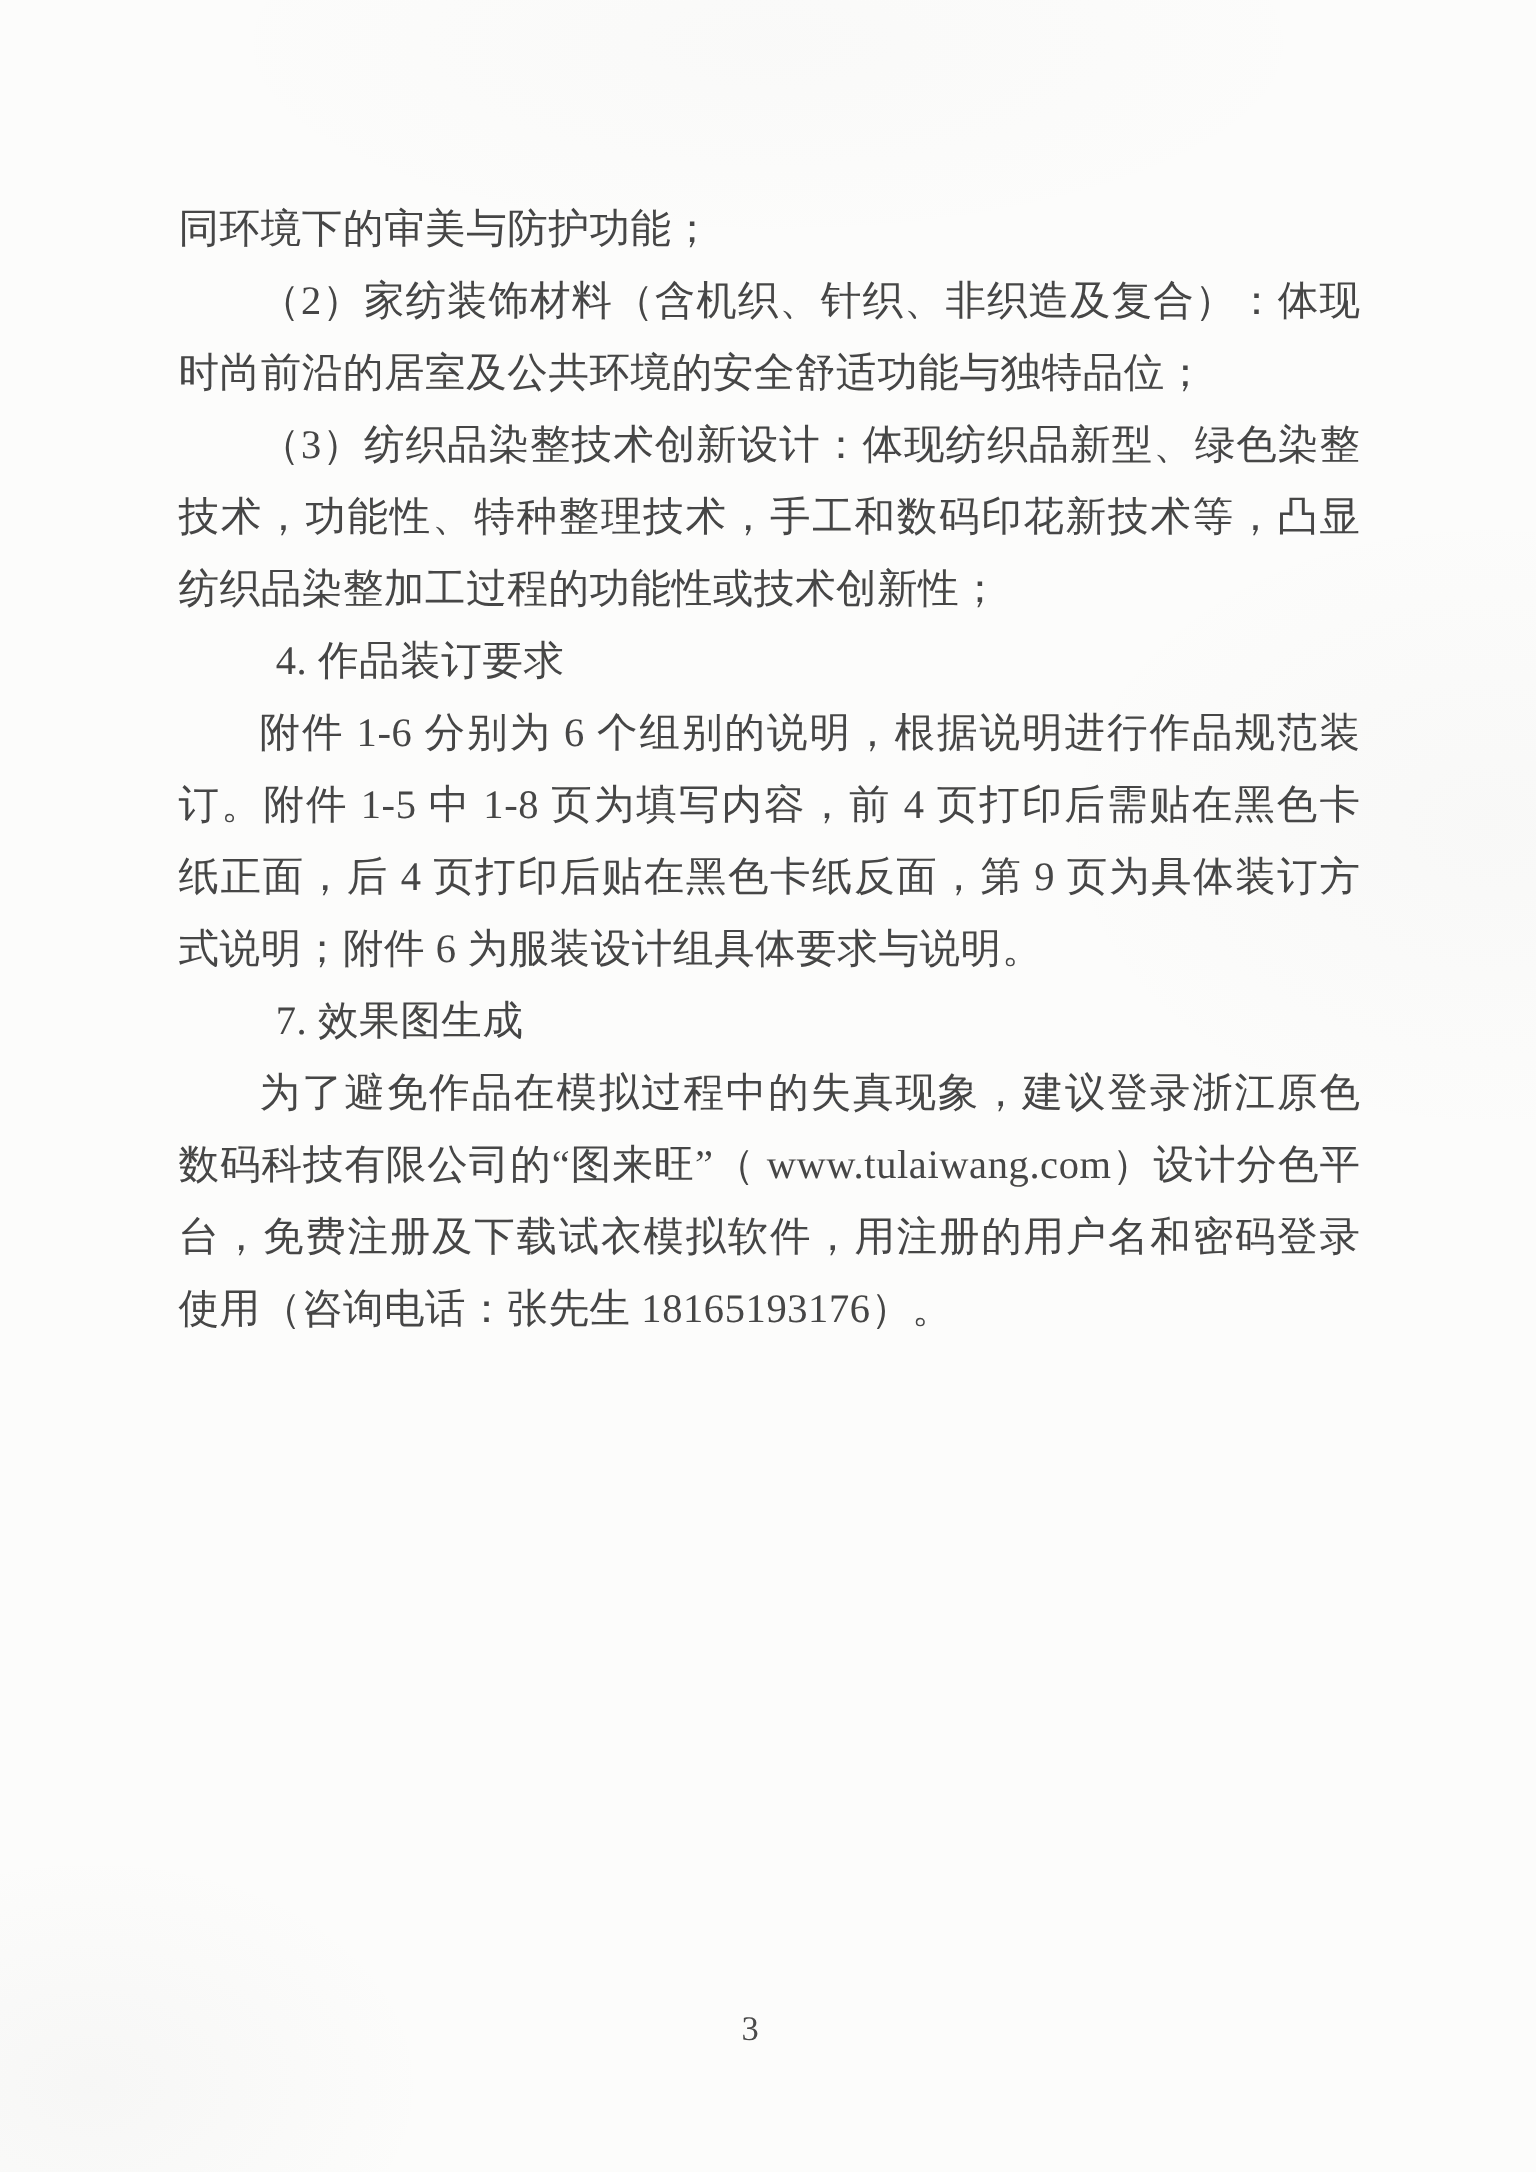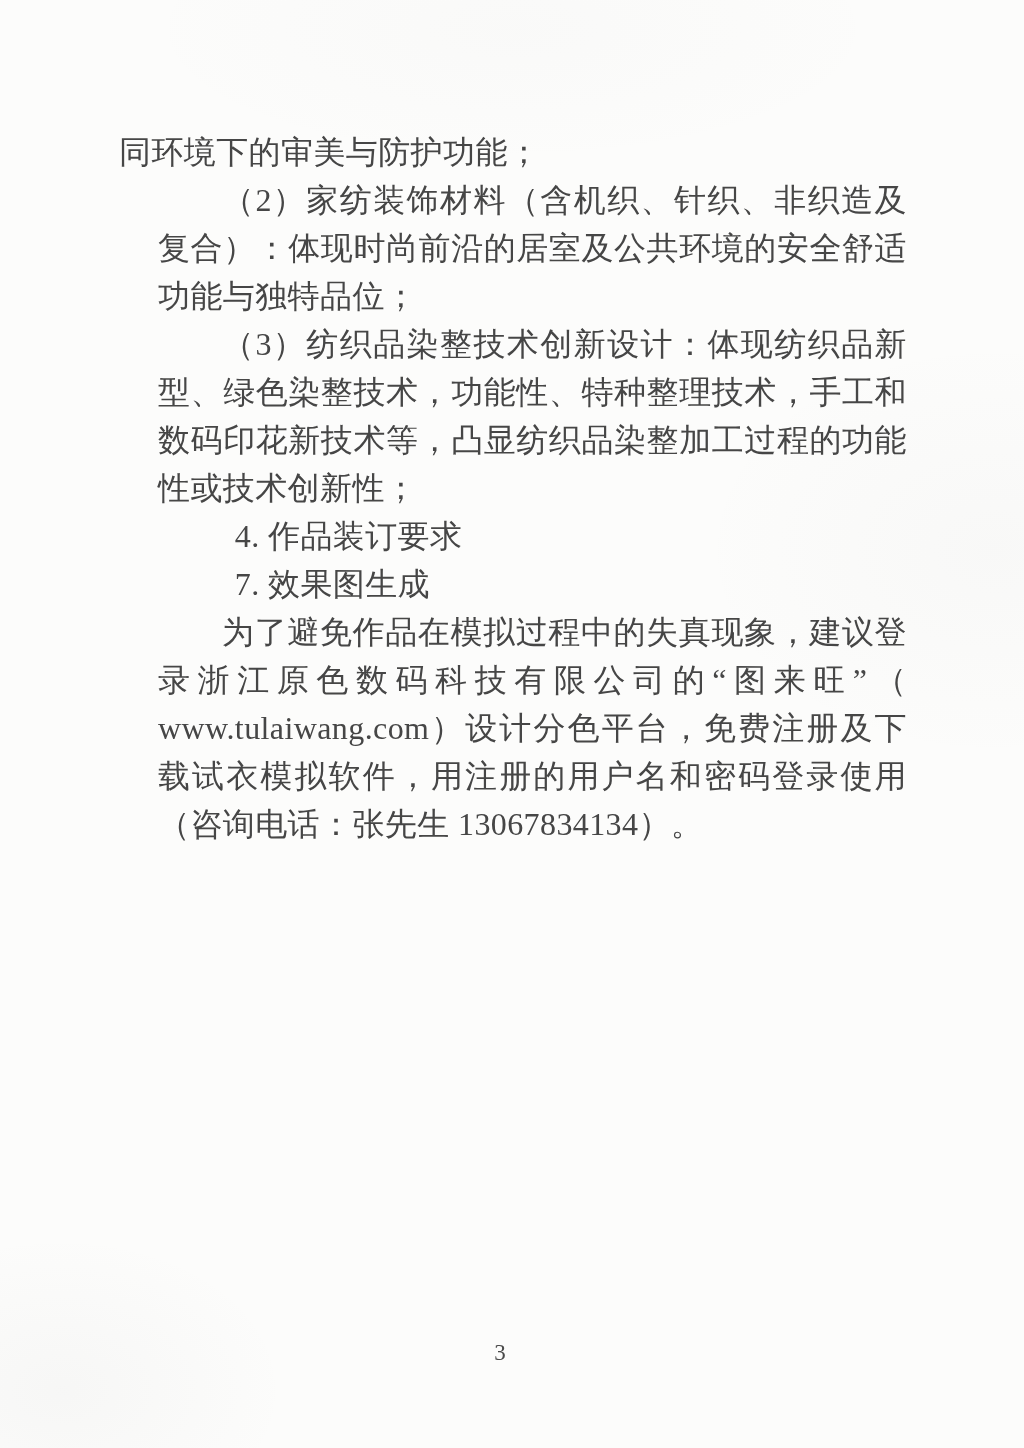--- a/index.html
+++ b/index.html
@@ -22,48 +22,49 @@
       radial-gradient(ellipse 420px 300px at 97% 38%, rgba(130,130,130,0.03), transparent 70%),
       radial-gradient(ellipse 500px 180px at 50% 2%, rgba(140,140,140,0.025), transparent 75%),
       #fcfcfb;
   }
   .body-text {
     position: absolute;
     left: 119px;
     top: 128px;
     width: 788px;
     color: #464646;
-    font-size: 32px;
+    font-size: 27px;
     line-height: 48px;
     letter-spacing: 0.4px;
     text-align: justify;
     text-justify: inter-ideograph;
   }
   .body-text p {
     margin: 0;
     padding: 0;
   }
-  p.indent { text-indent: 2em; margin-left: 39px; }
+  p.indent { text-indent: 2em; }
   p.heading { text-indent: 2.4em; }
   .page-number {
     position: absolute;
     top: 1340px;
     left: 0;
     width: 1000px;
     text-align: center;
     font-size: 23px;
     color: #4a4a4a;
   }
 </style>
 </head>
 <body>
 
 <div class="page">
   <div class="body-text">
     <p>同环境下的审美与防护功能；</p>
     <p class="indent">（2）家纺装饰材料（含机织、针织、非织造及复合）：体现时尚前沿的居室及公共环境的安全舒适功能与独特品位；</p>
     <p class="indent">（3）纺织品染整技术创新设计：体现纺织品新型、绿色染整技术，功能性、特种整理技术，手工和数码印花新技术等，凸显纺织品染整加工过程的功能性或技术创新性；</p>
     <p class="indent heading">4. 作品装订要求</p>
+    <p class="indent">附件 1-6 分别为 6 个组别的说明，根据说明进行作品规范装订。附件 1-5 中 1-8 页为填写内容，前 4 页打印后需贴在黑色卡纸正面，后 4 页打印后贴在黑色卡纸反面，第 9 页为具体装订方式说明；附件 6 为服装设计组具体要求与说明。</p>
     <p class="indent heading">7. 效果图生成</p>
-    <p class="indent">为了避免作品在模拟过程中的失真现象，建议登录浙江原色数码科技有限公司的“图来旺”（ www.tulaiwang.com）设计分色平台，免费注册及下载试衣模拟软件，用注册的用户名和密码登录使用（咨询电话：张先生 13067834134）。</p>
+    <p class="indent">为了避免作品在模拟过程中的失真现象，建议登录浙江原色数码科技有限公司的“图来旺”（ www.tulaiwang.com）设计分色平台，免费注册及下载试衣模拟软件，用注册的用户名和密码登录使用（咨询电话：张先生 18165193176）。</p>
   </div>
   <div class="page-number">3</div>
 </div>
 
 </body></html>

